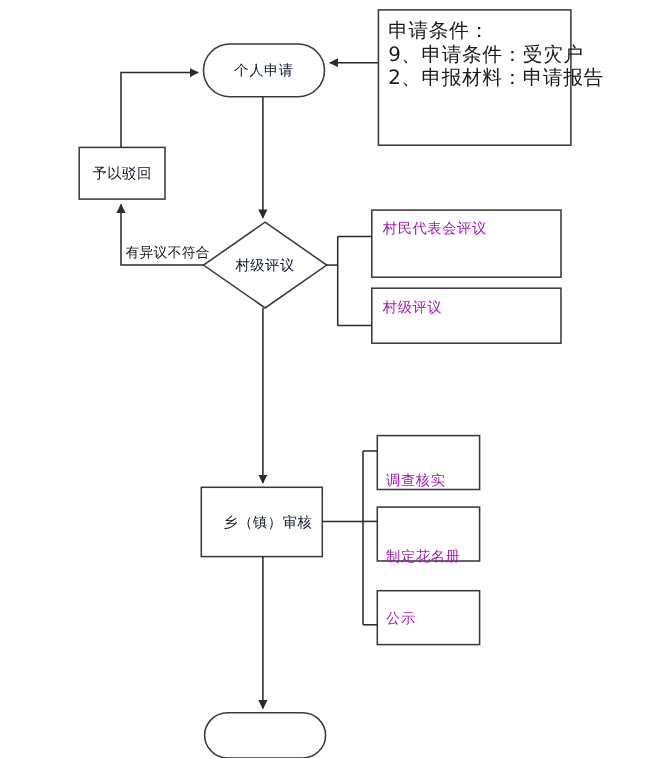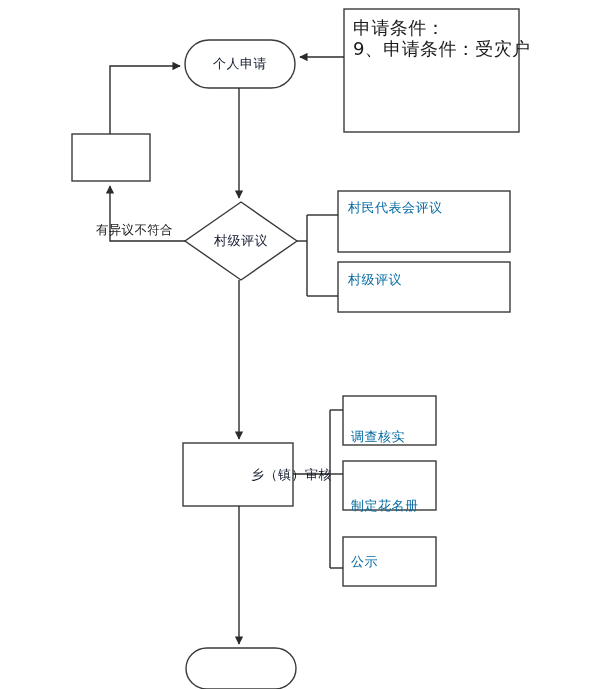--- a/index.html
+++ b/index.html
@@ -32,21 +32,21 @@
     justify-content: center;
     font-size: 13px;
     color: #0f172a;
     letter-spacing: 0.5px;
     white-space: nowrap;
     pointer-events: none;
   }
   .box-text-tl {
     position: absolute;
     font-size: 13px;
-    color: #0369a1;
+    color: #a21caf;
     letter-spacing: 0.5px;
     white-space: nowrap;
     pointer-events: none;
   }
   .edge-label {
     position: absolute;
     font-size: 12.5px;
     color: #1a1a1a;
     letter-spacing: 0.3px;
     white-space: nowrap;
@@ -121,40 +121,42 @@
       <path d="M 330 410 L 343 410"></path>
       <path d="M 330 474 L 343 474"></path>
       <path d="M 330 568 L 343 568"></path>
 
       <path d="M 239 506 L 239 644" marker-end="url(#arrow)"></path>
     </g>
   </svg>
 
   <div class="shape-text" style="left:185px; top:40px; width:110px; height:48px;">个人申请</div>
 
+  <div class="shape-text" style="left:72px; top:134px; width:78px; height:47px;">予以驳回</div>
 
   <div class="shape-text" style="left:195px; top:220px; width:92px; height:42px;text-align:right;">村级评议</div>
 
-  <div class="shape-text" style="left:183px; top:443px; width:121px; height:63px;margin-left:48px;">乡（镇）审核</div>
+  <div class="shape-text" style="left:183px; top:443px; width:121px; height:63px;">乡（镇）审核</div>
 
 
   <div class="box-text-tl" style="left:348px; top:199px;">村民代表会评议</div>
 
   <div class="box-text-tl" style="left:348px; top:271px;">村级评议</div>
 
   <div class="box-text-tl" style="left:351px; top:412px;margin-top:16px;">调查核实</div>
 
   <div class="box-text-tl" style="left:351px; top:497px;">制定花名册</div>
 
   <div class="box-text-tl" style="left:351px; top:553px;">公示</div>
 
-  <div class="edge-label" style="left:96px; top:222px;">有异议不符合</div>
+  <div class="edge-label" style="left:114px; top:222px;">有异议不符合</div>
 
   <div class="note-line" style="left:353px; top:16px;">申请条件：</div>
   <div class="note-line" style="left:353px; top:37px;">9、申请条件：受灾户</div>
+  <div class="note-line" style="left:353px; top:58px;">2、申报材料：申请报告</div>
 
   <div class="hit" style="left:185px; top:40px; width:110px; height:48px;"></div>
   <div class="hit" style="left:72px; top:134px; width:78px; height:47px;"></div>
   <div class="hit" style="left:185px; top:202px; width:112px; height:78px;"></div>
   <div class="hit" style="left:183px; top:443px; width:110px; height:63px;"></div>
   <div class="hit" style="left:186px; top:648px; width:110px; height:41px;"></div>
   <div class="hit" style="left:338px; top:191px; width:172px; height:61px;"></div>
   <div class="hit" style="left:338px; top:262px; width:172px; height:50px;"></div>
   <div class="hit" style="left:343px; top:396px; width:93px; height:49px;"></div>
   <div class="hit" style="left:343px; top:461px; width:93px; height:49px;"></div>

